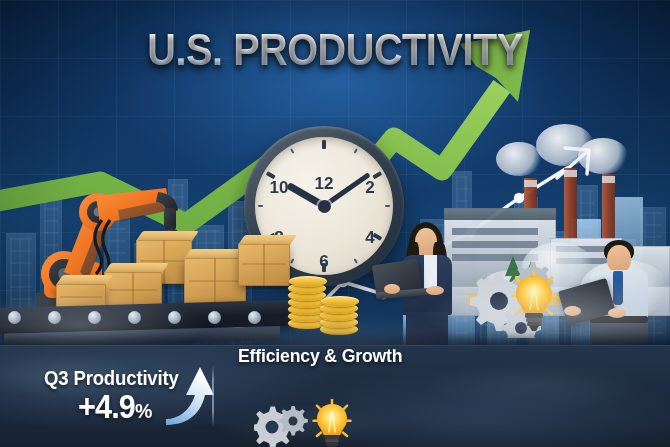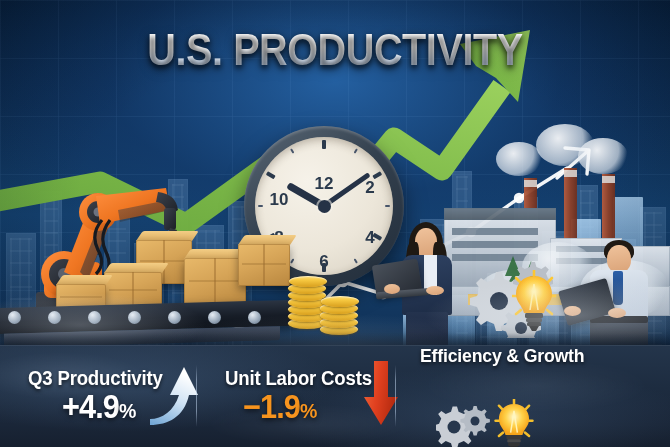--- a/index.html
+++ b/index.html
@@ -356,21 +356,21 @@
         </div>
       <div class="ctick" style="transform:rotate(330deg);">
           <i></i>
         </div>
 
       <div class="cnum" style="left:58px; top:14px;margin-top:22px;">12</div>
       <div class="cnum" style="left:104px; top:40px;">2</div>
       <div class="cnum" style="left:104px; top:90px;">4</div>
       <div class="cnum" style="left:58px; top:114px;">6</div>
       <div class="cnum" style="left:13px; top:90px;">8</div>
-      <div class="cnum" style="left:13px; top:40px;margin-top:12px;">10</div>
+      <div class="cnum" style="left:13px; top:40px;">10</div>
 
       <div class="hand hour"></div>
       <div class="hand min"></div>
       <div class="hub"></div>
     </div>
   </div>
 
   <svg class="robot" viewBox="0 0 190 150">
     <defs>
       <linearGradient id="og" x1="0" y1="0" x2="1" y2="1">
@@ -536,55 +536,39 @@
     <path d="M17 56 L27 56 L24 61 L20 61 Z" fill="#2b2b2b"></path>
   </svg>
 
   <div class="ground"></div>
   <div class="fog"></div>
   <div class="sky-vignette"></div>
 
   <div class="banner">
     <div class="banner-fog"></div>
 
-    <div class="stat" style="margin-left:28px; width:168px;">
+    <div class="stat" style="margin-left:44px; width:168px;">
       <div class="stat-label">Q3 Productivity</div>
       <div class="stat-value v-up" style="margin-left:34px;">
         <span>+4.9</span><span class="pct">%</span>
       </div>
       <svg class="up-arrow" viewBox="0 0 54 62">
         <defs>
           <linearGradient id="upg" x1="0" y1="1" x2="0.4" y2="0">
             <stop offset="0" stop-color="#6ea4d4"></stop>
               <stop offset="0.55" stop-color="#cfe2f4"></stop>
               <stop offset="1" stop-color="#ffffff"></stop>
           </linearGradient>
         </defs>
         <path d="M2 56 C14 56 26 48 31 32 L22 32 L36 4 L50 32 L41 32 C36 54 20 62 2 62 Z" fill="url(#upg)"></path>
       </svg>
     </div>
 
     <div class="divider"></div>
 
-    <div class="stat" style="margin-left:28px; width:170px;">
-      <div class="stat-label">Unit Labor Costs</div>
-      <div class="stat-value v-down" style="margin-left:18px;">
-        <span>−1.9</span><span class="pct">%</span>
-      </div>
-      <svg class="down-arrow" viewBox="0 0 36 66">
-        <defs>
-          <linearGradient id="dng" x1="0" y1="0" x2="1" y2="0.3">
-            <stop offset="0" stop-color="#f0663a"></stop>
-              <stop offset="0.5" stop-color="#e0401f"></stop>
-              <stop offset="1" stop-color="#b52b10"></stop>
-          </linearGradient>
-        </defs>
-        <path d="M11 0 L25 0 L25 36 L35 36 L18 64 L1 36 L11 36 Z" fill="url(#dng)"></path>
-      </svg>
-    </div>
 
     <div class="divider"></div>
 
     <div class="stat" style="margin-left:24px; width:200px;justify-content:space-between;">
       <div class="stat-label" style="font-size:19px;">Efficiency &amp; Growth</div>
       <div class="eg-icons">
         <svg style="position:absolute; left:16px; top:2px; width:62px; height:42px;" viewBox="0 0 62 42">
           <g fill="#c9ced5">
             <path d="M20 4 l5 0 l1.8 6 l6 2.5 l5-3.5 l3.6 3.6 l-3.5 5 l2.5 6 l6 1.8 l0 5 l-6 1.8 l-2.5 6 l3.5 5 l-3.6 3.6 l-5-3.5 l-6 2.5 l-1.8 6 l-5 0 l-1.8-6 l-6-2.5 l-5 3.5 l-3.6-3.6 l3.5-5 l-2.5-6 l-6-1.8 l0-5 l6-1.8 l2.5-6 l-3.5-5 l3.6-3.6 l5 3.5 l6-2.5 Z" transform="translate(-1,-2) scale(0.88)"></path>
             <circle cx="18" cy="22" r="6.5" fill="#27374d"></circle>

